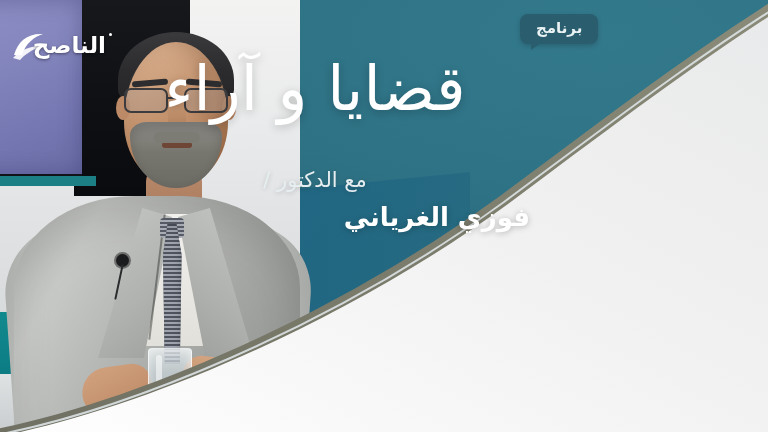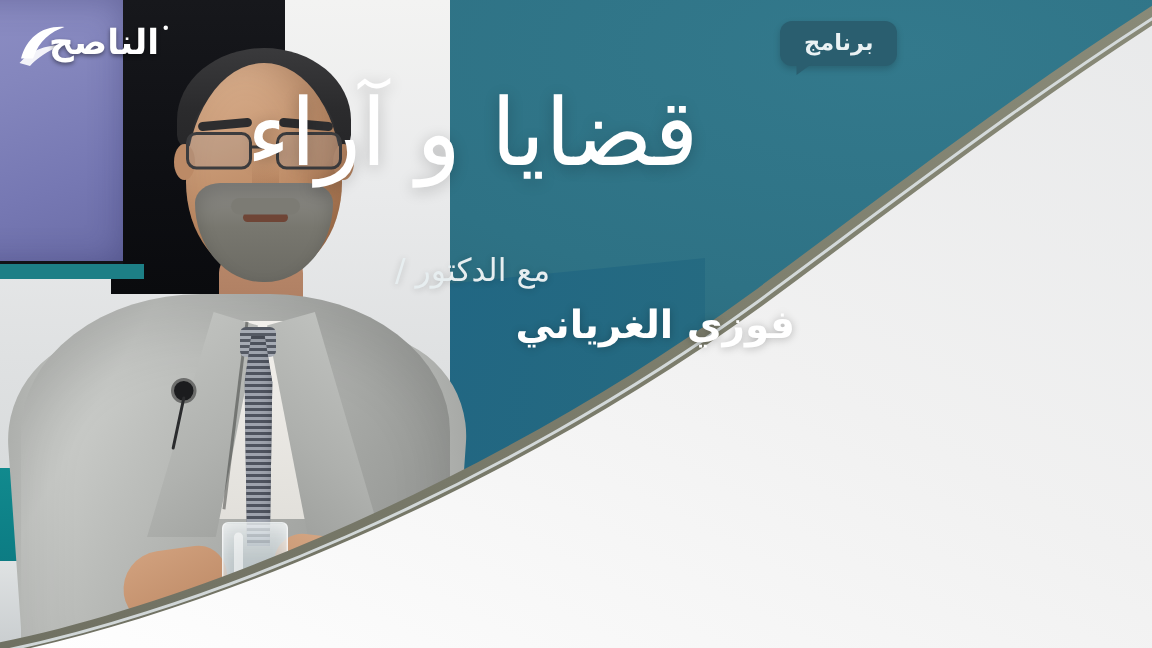--- a/index.html
+++ b/index.html
@@ -207,21 +207,21 @@
   .p-glass:after{
     content:"";position:absolute;left:7px;top:6px;width:6px;height:48px;
     background:rgba(255,255,255,.55);border-radius:3px;
   }
 
   
   .swoosh{position:absolute;inset:0;pointer-events:none;}
 
   
   .logo{
-    position:absolute;left:14px;top:16px;width:92px;height:34px;
+    position:absolute;left:14px;top:32px;width:92px;height:34px;
     color:#ffffff;
     text-align:center;
   }
   .logo-word{
     position:absolute;right:0;top:2px;
     font-size:23px;font-weight:700;letter-spacing:.5px;
     color:#fff;direction:rtl;line-height:1;
     text-shadow:0 1px 3px rgba(0,0,0,.45);
   }
   .logo-swoosh{position:absolute;left:-2px;top:-1px;}

